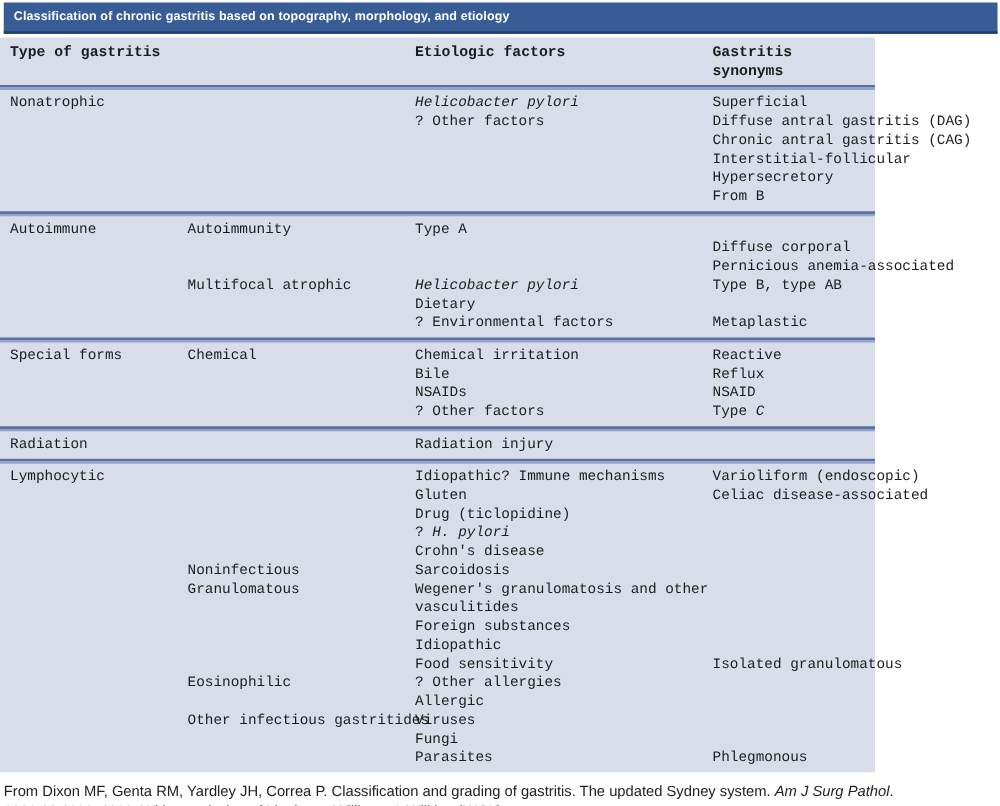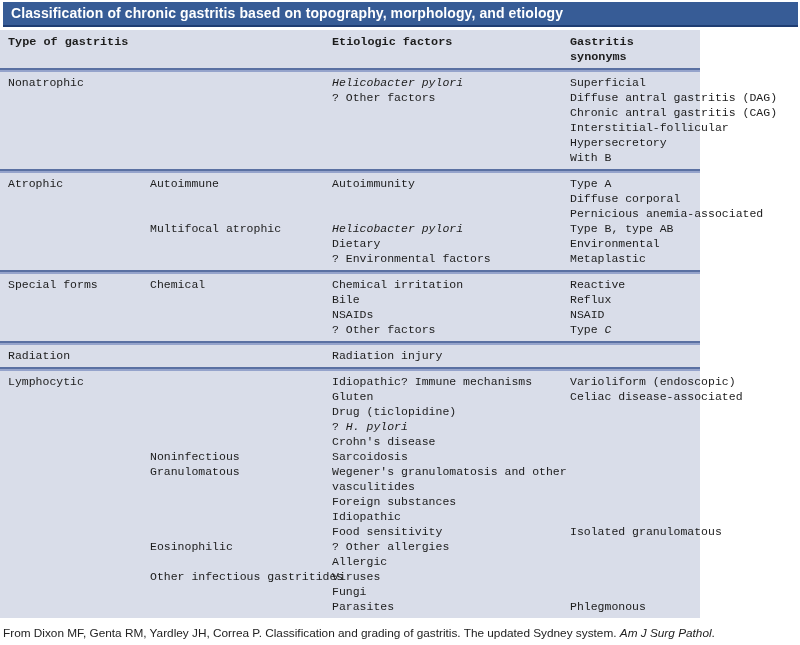--- a/index.html
+++ b/index.html
@@ -22,21 +22,21 @@
     -webkit-font-smoothing: antialiased;
   }
   .page { width: 800px; }
 
   .titlebar {
     margin: 2px 2px 0 3px;
     background: var(--title-bar-bg);
     border-bottom: 2px solid var(--title-bar-underline);
     color: var(--title-text);
     font-weight: bold;
-    font-size: 14px;
+    font-size: 10px;
     line-height: 17px;
     padding: 3px 8px 3px 8px;
     letter-spacing: 0.1px;
   }
 
   .table {
     margin-top: 3px;
     background: var(--table-bg);
     width: 700px;
     font-family: Liberation Mono, monospace;
@@ -128,27 +128,26 @@
           <div class="row">
             <div class="cell"></div>
             <div class="cell"></div>
             <div class="cell"></div>
             <div class="cell"><span>Hypersecretory</span></div>
           </div>
           <div class="row">
             <div class="cell"></div>
             <div class="cell"></div>
             <div class="cell"></div>
-            <div class="cell"><span>With B</span></div>
-          </div>
-        </div>
-        <div class="divider"></div>
-        <div class="section">
-          <div class="row">
-            <div class="cell"><span>Atrophic</span></div>
+            <div class="cell"><span>From B</span></div>
+          </div>
+        </div>
+        <div class="divider"></div>
+        <div class="section">
+          <div class="row">
             <div class="cell"><span>Autoimmune</span></div>
             <div class="cell"><span>Autoimmunity</span></div>
             <div class="cell"><span>Type A</span></div>
           </div>
           <div class="row">
             <div class="cell"></div>
             <div class="cell"></div>
             <div class="cell"></div>
             <div class="cell"><span>Diffuse corporal</span></div>
           </div>
@@ -161,21 +160,20 @@
           <div class="row">
             <div class="cell"></div>
             <div class="cell"><span>Multifocal atrophic</span></div>
             <div class="cell"><span class="it">Helicobacter pylori</span></div>
             <div class="cell"><span>Type B, type AB</span></div>
           </div>
           <div class="row">
             <div class="cell"></div>
             <div class="cell"></div>
             <div class="cell"><span>Dietary</span></div>
-            <div class="cell"><span>Environmental</span></div>
           </div>
           <div class="row">
             <div class="cell"></div>
             <div class="cell"></div>
             <div class="cell"><span>? Environmental factors</span></div>
             <div class="cell"><span>Metaplastic</span></div>
           </div>
         </div>
         <div class="divider"></div>
         <div class="section">

